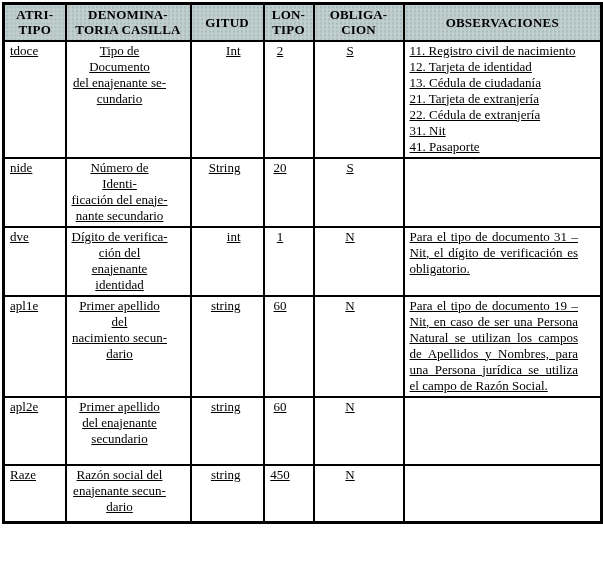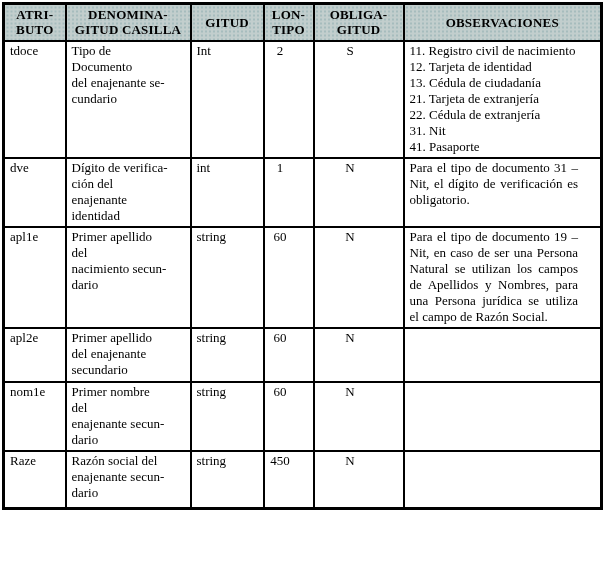--- a/index.html
+++ b/index.html
@@ -51,82 +51,93 @@
     white-space: pre-line;
     padding: 2px 1px;
     letter-spacing: 0.2px;
   }
   
   table.spec td {
     font-size: 13px;
     line-height: 16px;
     padding: 1px 22px 2px 5px;
     white-space: pre-line;
+    text-decoration: underline;
   }
   td.cell-atr { text-align: left; }
-  td.cell-den { text-align: left; }
-  td.cell-tip { text-align: left; }
+  td.cell-den { text-align: center; }
+  td.cell-tip { text-align: right; }
   td.cell-lon { text-align: center; }
   td.cell-obl { text-align: center; }
   td.cell-obs { text-align: justify; line-height: 16px; padding-right: 3px; }
   
   tr.hrow { height: 37px; }
   tr.r0 { height: 112px; }
   tr.r1 { height: 55px; }
   tr.r2 { height: 60px; }
   tr.r3 { height: 99px; }
-  tr.r4 { height: 54px; }
+  tr.r4 { height: 68px; }
   tr.r5 { height: 52px; }
   tr.r6 { height: 53px; }
   tr.r7 { height: 58px; }
 </style>
 </head>
 <body>
 
 <div class="doc">
   <table class="spec">
     <colgroup>
       <col class="c-atr">
         <col class="c-den">
         <col class="c-tip">
       <col class="c-lon">
         <col class="c-obl">
         <col class="c-obs">
     </colgroup>
     <tbody>
       <tr class="hrow">
         <th>ATRI-
-BUTO</th>
+TIPO</th>
         <th>DENOMINA-
-GITUD CASILLA</th>
+TORIA CASILLA</th>
         <th>GITUD</th>
         <th>LON-
 TIPO</th>
         <th>OBLIGA-
-GITUD</th>
+CION</th>
         <th>OBSERVACIONES</th>
       </tr>
 
       <tr class="r0">
         <td class="cell-atr">tdoce</td>
         <td class="cell-den">Tipo de Documento
 del enajenante se-
 cundario</td>
         <td class="cell-tip">Int</td>
         <td class="cell-lon">2</td>
         <td class="cell-obl">S</td>
         <td class="cell-obs">11. Registro civil de nacimiento
 12. Tarjeta de identidad
 13. Cédula de ciudadanía
 21. Tarjeta de extranjería
 22. Cédula de extranjería
 31. Nit
 41. Pasaporte</td>
       </tr>
 
+      <tr class="r1">
+        <td class="cell-atr">nide</td>
+        <td class="cell-den">Número de Identi-
+ficación del enaje-
+nante secundario</td>
+        <td class="cell-tip">String</td>
+        <td class="cell-lon">20</td>
+        <td class="cell-obl">S</td>
+        <td class="cell-obs"></td>
+      </tr>
 
       <tr class="r2">
         <td class="cell-atr">dve</td>
         <td class="cell-den">Dígito de verifica-
 ción del enajenante
 identidad</td>
         <td class="cell-tip">int</td>
         <td class="cell-lon">1</td>
         <td class="cell-obl">N</td>
         <td class="cell-obs">Para el tipo de documento 31 – Nit, el dígito de verificación es obligatorio.</td>
@@ -147,30 +158,20 @@
         <td class="cell-atr">apl2e</td>
         <td class="cell-den">Primer apellido
 del enajenante
 secundario</td>
         <td class="cell-tip">string</td>
         <td class="cell-lon">60</td>
         <td class="cell-obl">N</td>
         <td class="cell-obs"></td>
       </tr>
 
-      <tr class="r5">
-        <td class="cell-atr">nom1e</td>
-        <td class="cell-den">Primer nombre del
-enajenante secun-
-dario</td>
-        <td class="cell-tip">string</td>
-        <td class="cell-lon">60</td>
-        <td class="cell-obl">N</td>
-        <td class="cell-obs"></td>
-      </tr>
 
 
       <tr class="r7">
         <td class="cell-atr">Raze</td>
         <td class="cell-den">Razón social del
 enajenante secun-
 dario</td>
         <td class="cell-tip">string</td>
         <td class="cell-lon">450</td>
         <td class="cell-obl">N</td>

